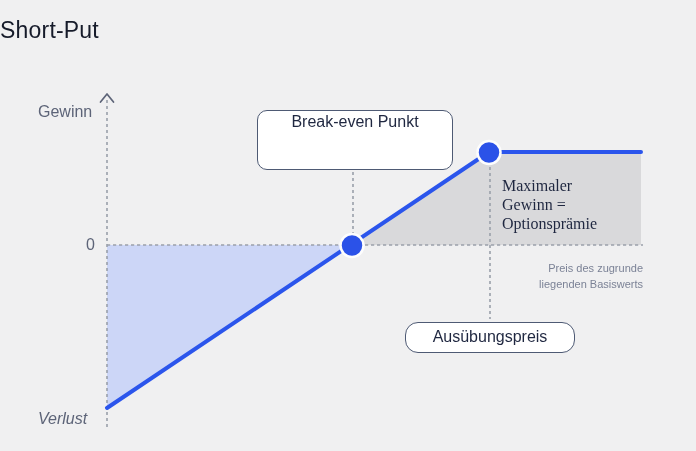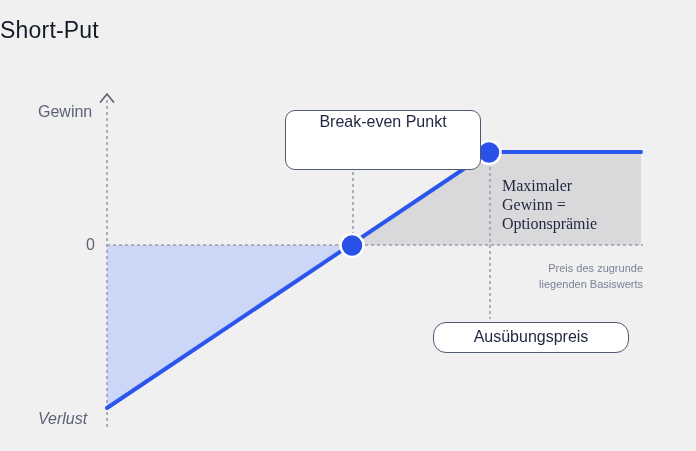--- a/index.html
+++ b/index.html
@@ -35,33 +35,32 @@
   .gewinn { left: 38px; top: 103px; }
   .zero   { left: 70px; top: 236px; width: 25px; text-align: right; }
   .verlust{ left: 38px; top: 410px; font-style: italic; }
   .callout {
     position: absolute;
     background: #ffffff;
     border: 1.5px solid #4e5a74;
     box-sizing: border-box;
     color: #1f2740;
     text-align: center;
-    margin-left: 28px;
   }
   .callout-breakeven {
     left: 257px; top: 110px;
     width: 196px; height: 60px;
     border-radius: 10px;
     font-size: 16px;
     line-height: 18.6px;
     padding-top: 2px;
   }
   .callout-strike {
     left: 405px; top: 322px;
-    width: 196px; height: 31px;
+    width: 170px; height: 31px;
     border-radius: 13px;
     font-size: 16px;
     line-height: 28px;
   }
   .max-gain {
     position: absolute;
     left: 502px; top: 176px;
     font-size: 16px;
     line-height: 19.2px;
     color: #1f2740;

